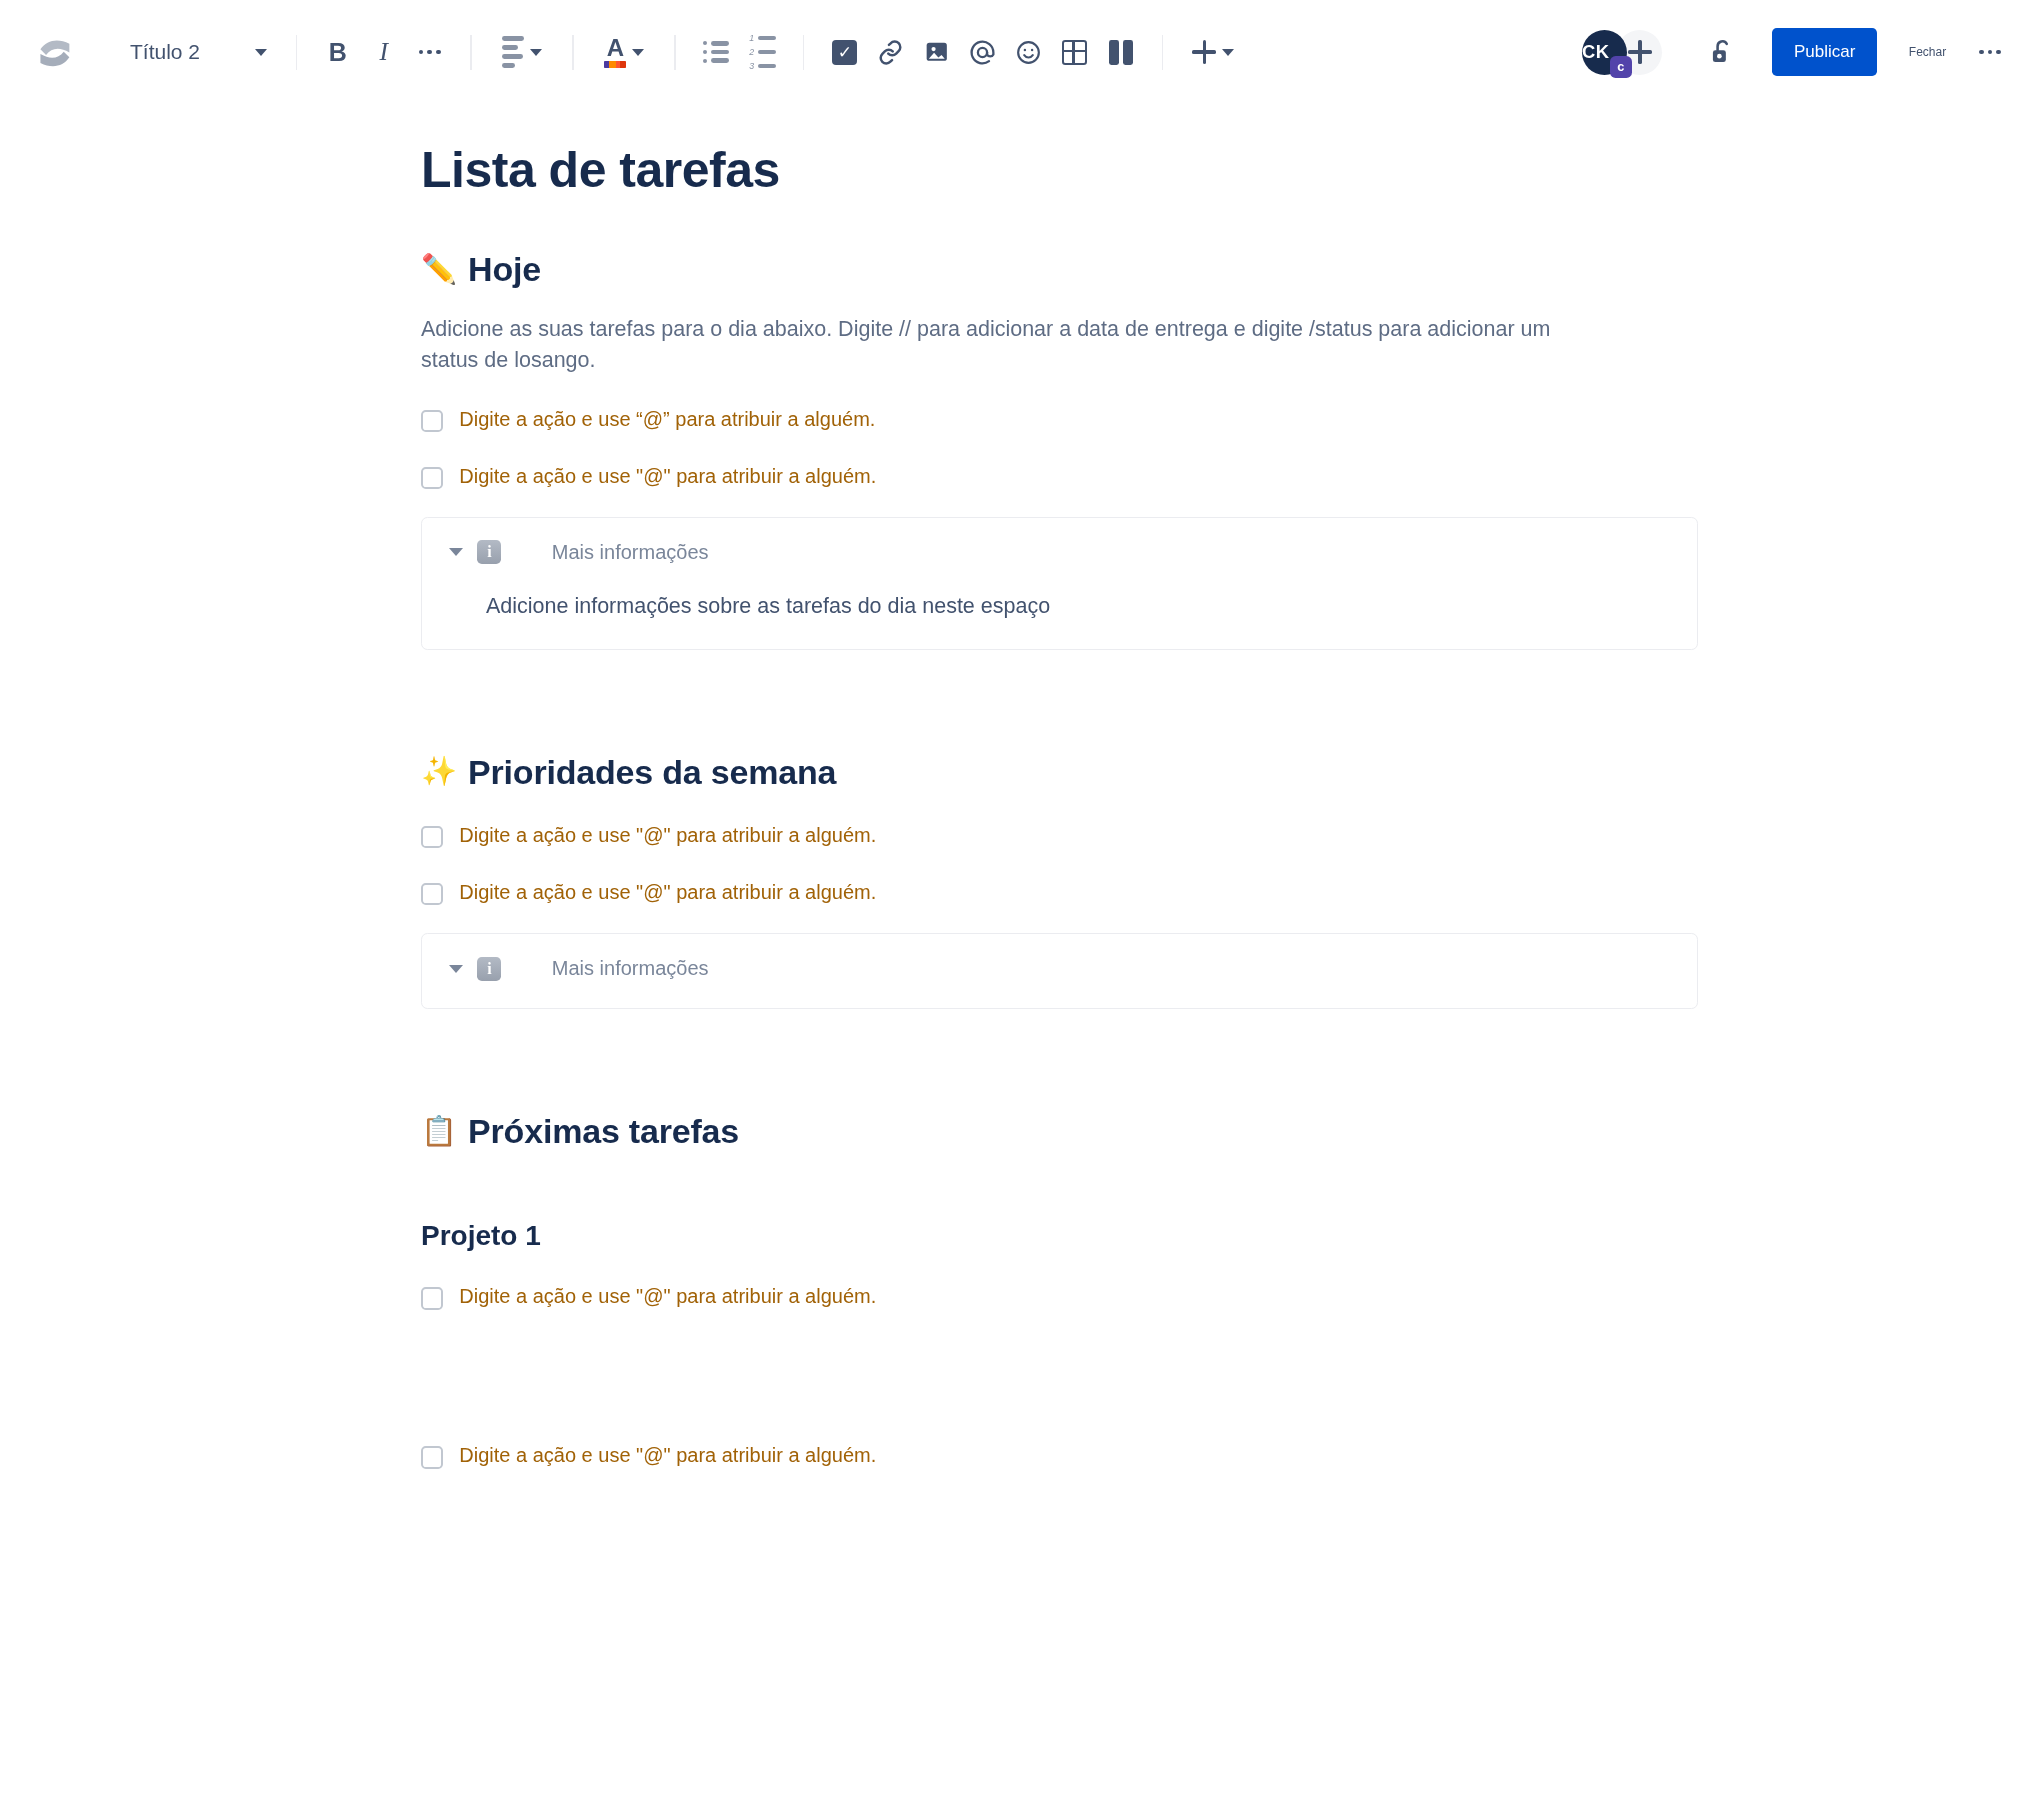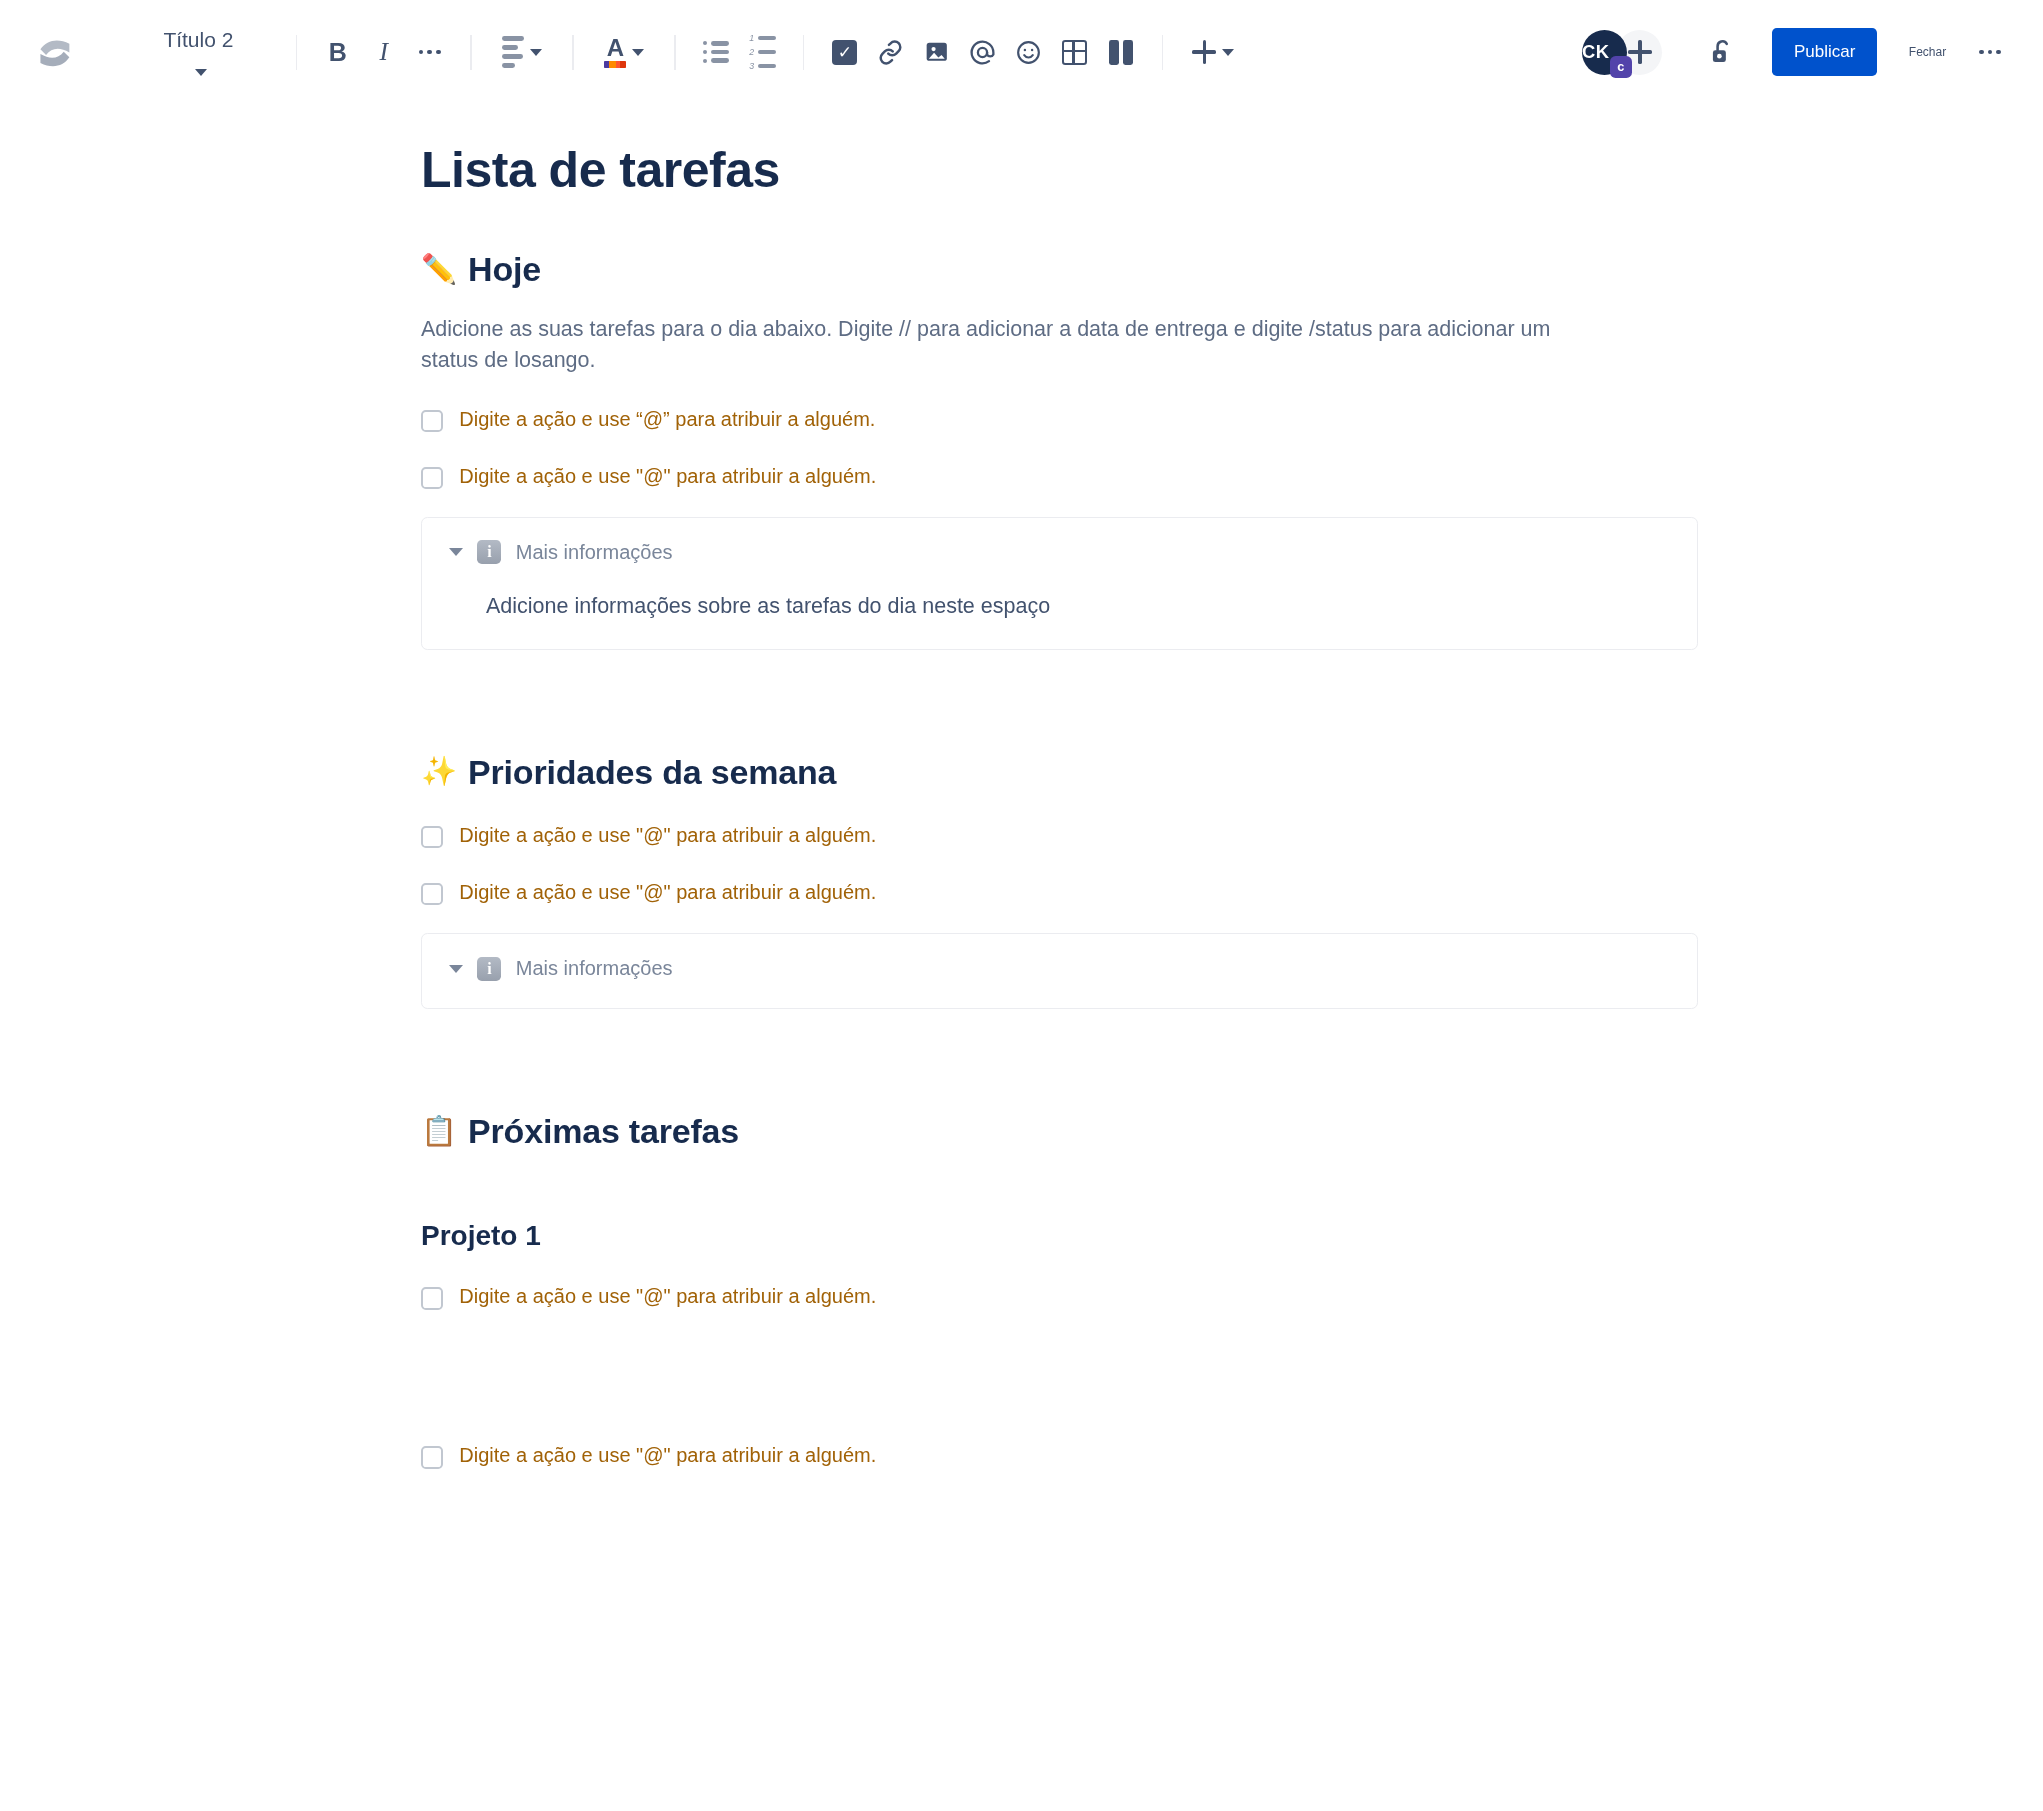--- a/index.html
+++ b/index.html
@@ -34,21 +34,20 @@
     flex: 0 0 auto;
   }
   .style-select {
     display: flex; align-items: center;
     height: 48px;
     padding: 0 11.2px 0 8px;
     border-radius: 4px;
     cursor: pointer;
     min-width: 156px;
     justify-content: space-between;
-    flex-direction: column;
   }
   .style-select .lbl {
     font-size: 21px; color: #42526e; white-space: nowrap;
   }
   .tb-btn {
     width: 46px; height: 46px;
     display: flex; align-items: center; justify-content: center;
     border-radius: 4px;
     cursor: pointer;
     flex: 0 0 auto;
@@ -203,21 +202,21 @@
     border-top: 8px solid #7a869a;
     cursor: pointer;
   }
   .panel-ico {
     width: 24px; height: 24px; border-radius: 4.8px; flex: 0 0 auto;
     background: linear-gradient(to bottom, #b3bac5, #98a0ad);
     color: #fff; font-size: 16px; font-weight: 600;
     display: flex; align-items: center; justify-content: center;
     font-family: "Liberation Serif", serif;
   }
-  .panel-title { font-size: 20px; color: #7a869a; }
+  .panel-title { font-size: 20px; color: #7a869a; margin-left: 36px; }
   .panel-body { font-size: 21.5px; color: #42526e; margin-top: 27px; padding-left: 37px; line-height: 1.4; }
 
   .gap-lg { height: 102px; }
   .gap-md { height: 67px; }
 </style>
 </head>
 <body>
 
 <div class="toolbar">
 

